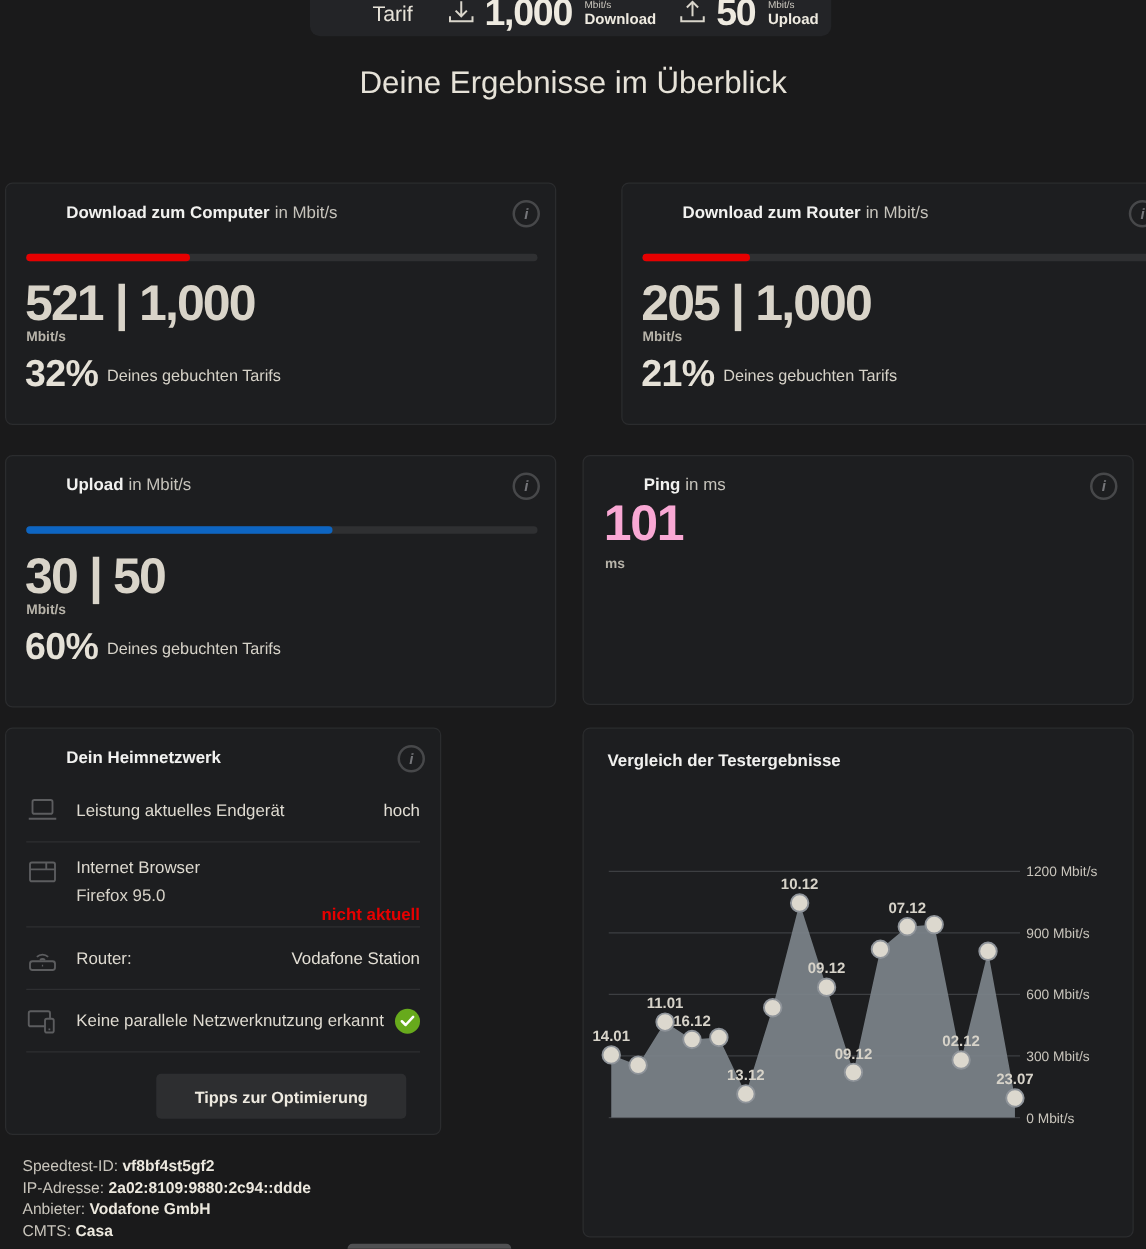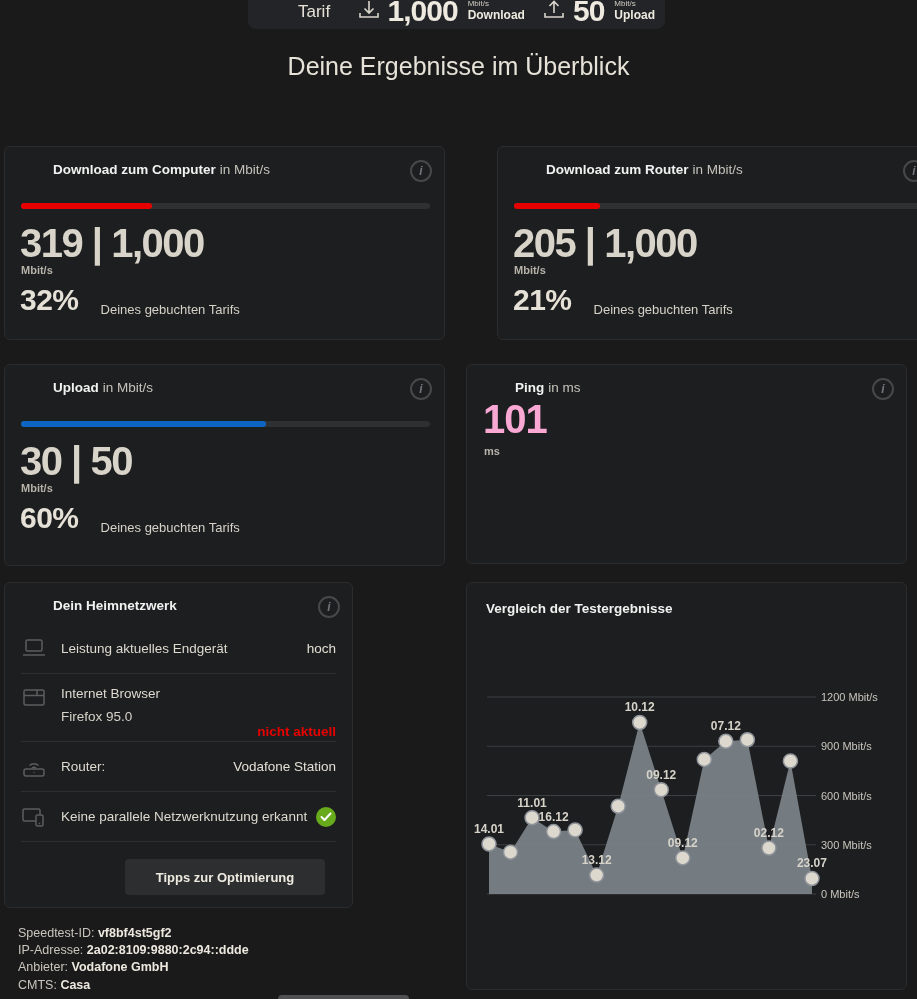--- a/index.html
+++ b/index.html
@@ -58,21 +58,21 @@
     position:absolute; left:16px; top:56px; width:409px; height:6px;
     background:#2f3032; border-radius:3px;
   }
   .bar-fill { height:100%; border-radius:3px; }
 
   .big-number {
     position:absolute; left:15px; top:76px;
     font-size:40px; font-weight:bold; letter-spacing:-1.5px; color:#d9d4c9; line-height:40px;
   }
   .big-unit { position:absolute; left:16px; top:117px; font-size:11px; font-weight:bold; color:#b7b3a9; }
-  .pct-row { position:absolute; left:15px; top:136px; display:flex; align-items:flex-end; gap:22px; }
+  .pct-row { position:absolute; left:15px; top:136px; display:flex; align-items:center; gap:7px; }
   .pct-big { font-size:30px; font-weight:bold; color:#e5e1d7; letter-spacing:-0.5px; }
   .pct-label { font-size:13px; color:#d6d2c8; }
 
   
   .ping-number { position:absolute; left:16px; top:34px; font-size:40px; font-weight:bold; color:#f9a8d4; line-height:40px; letter-spacing:-1px; }
   .ping-unit { position:absolute; left:17px; top:80px; font-size:11px; font-weight:bold; color:#b7b3a9; }
 
   
   .hn-row { position:absolute; left:16px; right:16px; display:flex; align-items:center; }
   .hn-icon { width:30px; margin-right:10px; color:#5c5d5f; flex:none; }
@@ -137,21 +137,21 @@
 <div class="page-title">Deine Ergebnisse im Überblick</div>
 
 <div class="card card-1">
   <div class="card-head">
     <span class="head-bold">Download zum Computer</span><span class="head-rest">in Mbit/s</span>
   </div>
   <div class="info-icon">i</div>
   <div class="bar-track">
     <div class="bar-fill" style="width: 32%; background: rgb(230, 0, 0);"></div>
   </div>
-  <div class="big-number">319 | 1,000</div>
+  <div class="big-number">521 | 1,000</div>
   <div class="big-unit">Mbit/s</div>
   <div class="pct-row">
     <span class="pct-big">32%</span>
     <span class="pct-label">Deines gebuchten Tarifs</span>
   </div>
 </div>
 
 <div class="card card-2">
   <div class="card-head">
     <span class="head-bold">Download zum Router</span><span class="head-rest">in Mbit/s</span>

